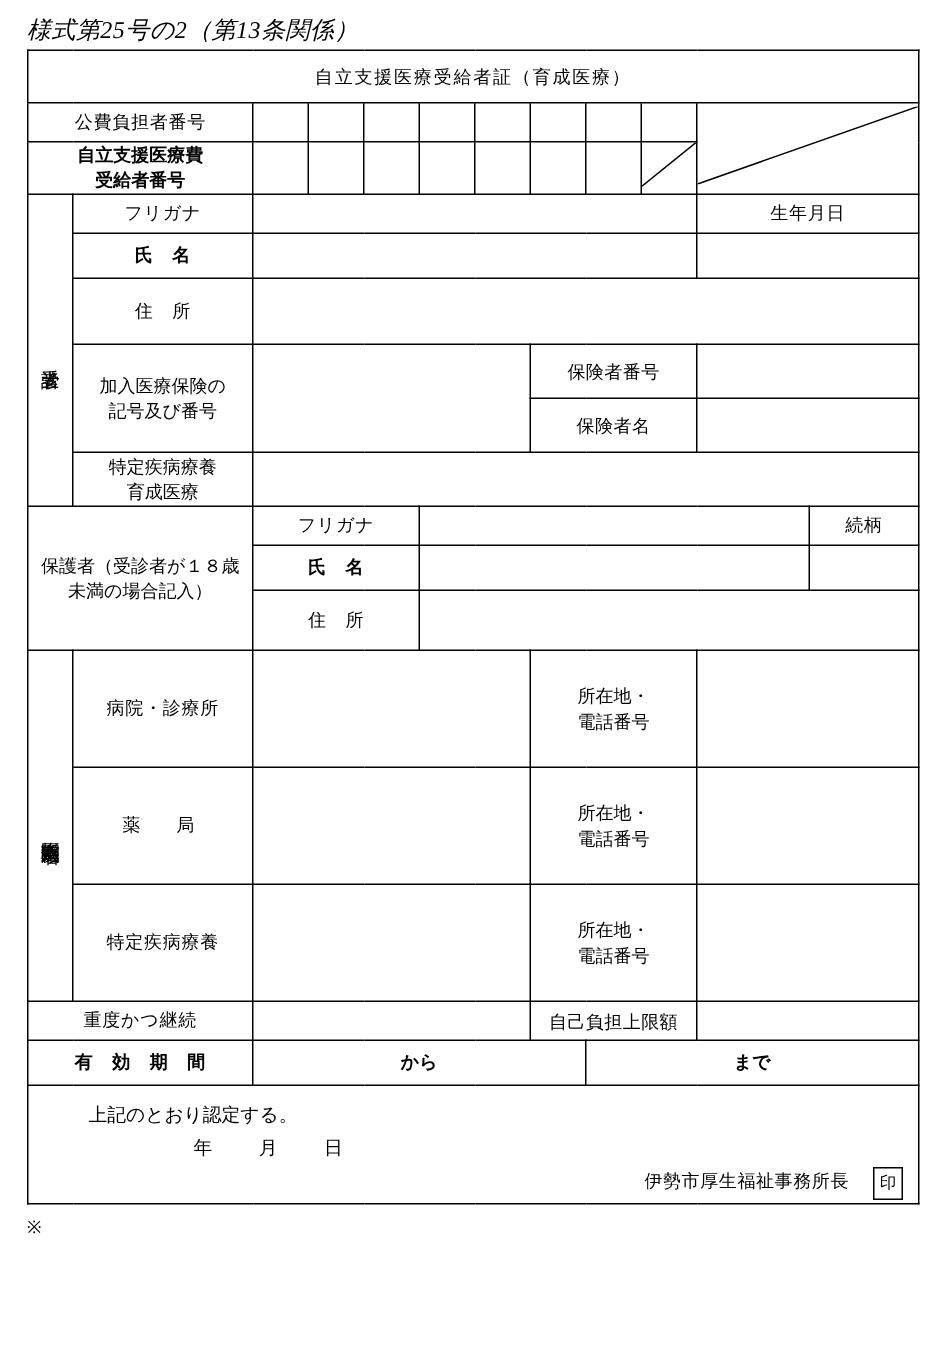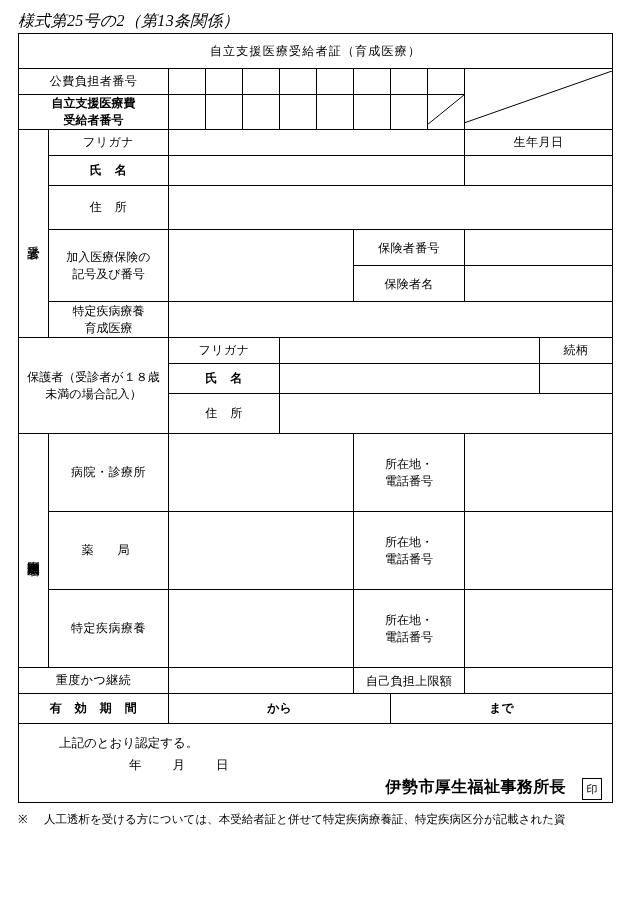--- a/index.html
+++ b/index.html
@@ -99,23 +99,22 @@
     position: relative;
     height: 78px;
     box-sizing: border-box;
   }
   .cert-line1 { padding-left: 40px; }
   .cert-line2 { padding-left: 110px; letter-spacing: 2px; }
   .cert-sign {
     position: absolute;
     right: 46px;
     bottom: 4px;
-    font-size: 16px;
+    font-size: 12px;
     letter-spacing: 0.4px;
-    font-weight: bold;
   }
   .seal {
     position: absolute;
     right: 10px;
     bottom: 2px;
     width: 18px;
     height: 20px;
     border: 1px solid #000;
     font-size: 11px;
     line-height: 20px;
@@ -324,17 +323,16 @@
           <div class="seal">印</div>
         </div>
       </td>
     </tr>
   </tbody>
     </table>
 
   <div class="note">
     <div class="mark">※</div>
     <div class="body">
-      <div>人工透析を受ける方については、本受給者証と併せて特定疾病療養証、特定疾病区分が記載された資</div>
     </div>
   </div>
 
 </div>
 
 </body></html>

